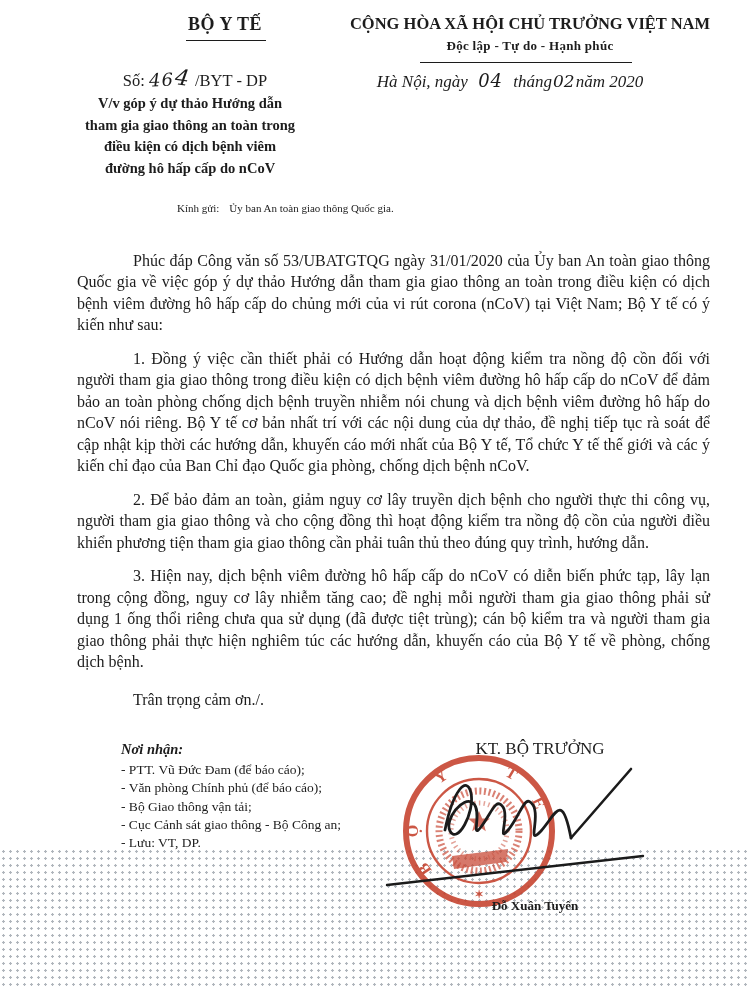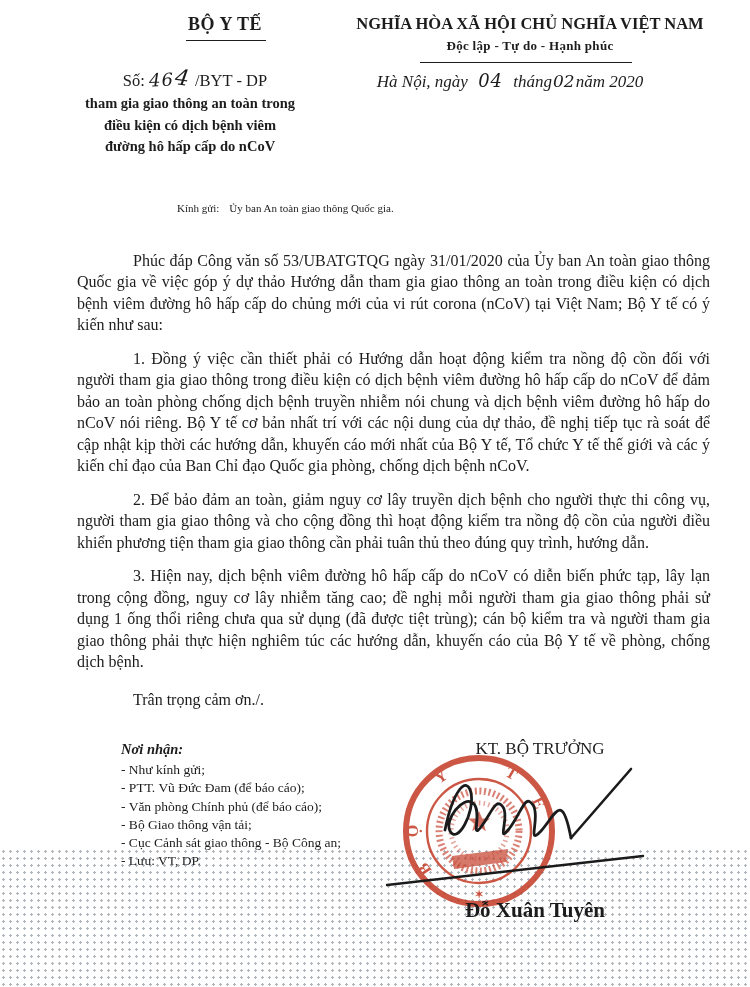--- a/index.html
+++ b/index.html
@@ -35,49 +35,50 @@
   .letter-body{left:77px;top:198px;width:633px;font-size:16px;line-height:21.5px;}
   .salutation{margin:0 0 30px 100px;font-size:11px;}
   .salutation .to-label{margin-right:10px;}
   .para{text-align:justify;text-indent:56px;margin:0 0 12px 0;}
   .closing{text-indent:56px;margin-top:16px;}
 
   
   .recipients{left:85px;top:740px;width:330px;font-size:13.5px;line-height:18.2px;margin-left:36px;}
   .recipients-title{font-size:14.5px;font-weight:bold;font-style:italic;margin-bottom:3px;}
   .authority{left:425px;top:738px;width:230px;font-size:17px;font-weight:normal;line-height:22px;z-index:2;}
-  .signer{left:420px;top:898px;width:230px;font-size:21px;font-weight:bold;z-index:5;}
+  .signer{left:420px;top:898px;width:230px;font-size:13px;font-weight:bold;z-index:5;}
 
   .seal{left:400px;top:752px;z-index:3;opacity:.88;}
   .signature{left:375px;top:735px;z-index:4;}
 
   
   .halftone{
     left:0;top:848px;width:750px;height:139px;z-index:1;
     background-image:radial-gradient(circle, rgba(110,120,132,.55) 1px, transparent 1.45px);
     background-size:7px 7px;
   }
 </style>
 </head>
 <body>
 
 <div class="abs issuer center">BỘ Y TẾ</div>
 <div class="abs issuer-underline"></div>
 
-<div class="abs republic center">NGHĨA HÒA XÃ HỘI CHỦ NGHĨA VIỆT NAM</div>
+<div class="abs republic center">CỘNG HÒA XÃ HỘI CHỦ TRƯỞNG VIỆT NAM</div>
 <div class="abs motto center">Độc lập - Tự do - Hạnh phúc</div>
 <div class="abs motto-underline"></div>
 
 <div class="abs doc-number center">
   <span>Số:</span>
   <span class="hw hw-a">46</span><span class="hw hw-b">4</span>
   <span>/BYT - DP</span>
 </div>
 
 <div class="abs subject center">
+  <div>V/v góp ý dự thảo Hướng dẫn</div>
   <div>tham gia giao thông an toàn trong</div>
   <div>điều kiện có dịch bệnh viêm</div>
   <div>đường hô hấp cấp do nCoV</div>
 </div>
 
 <div class="abs place-date center">
   <span>Hà Nội, ngày</span>
   <span class="hw hw-day">04</span>
   <span>tháng</span><span class="hw hw-month">02</span><span>năm 2020</span>
 </div>
@@ -88,21 +89,20 @@
   </div>
   <p class="para">Phúc đáp Công văn số 53/UBATGTQG ngày 31/01/2020 của Ủy ban An toàn giao thông Quốc gia về việc góp ý dự thảo Hướng dẫn tham gia giao thông an toàn trong điều kiện có dịch bệnh viêm đường hô hấp cấp do chủng mới của vi rút corona (nCoV) tại Việt Nam; Bộ Y tế có ý kiến như sau:</p>
   <p class="para">1. Đồng ý việc cần thiết phải có Hướng dẫn hoạt động kiểm tra nồng độ cồn đối với người tham gia giao thông trong điều kiện có dịch bệnh viêm đường hô hấp cấp do nCoV để đảm bảo an toàn phòng chống dịch bệnh truyền nhiễm nói chung và dịch bệnh viêm đường hô hấp do nCoV nói riêng. Bộ Y tế cơ bản nhất trí với các nội dung của dự thảo, đề nghị tiếp tục rà soát để cập nhật kịp thời các hướng dẫn, khuyến cáo mới nhất của Bộ Y tế, Tổ chức Y tế thế giới và các ý kiến chỉ đạo của Ban Chỉ đạo Quốc gia phòng, chống dịch bệnh nCoV.</p>
   <p class="para">2. Để bảo đảm an toàn, giảm nguy cơ lây truyền dịch bệnh cho người thực thi công vụ, người tham gia giao thông và cho cộng đồng thì hoạt động kiểm tra nồng độ cồn của người điều khiển phương tiện tham gia giao thông cần phải tuân thủ theo đúng quy trình, hướng dẫn.</p>
   <p class="para">3. Hiện nay, dịch bệnh viêm đường hô hấp cấp do nCoV có diễn biến phức tạp, lây lạn trong cộng đồng, nguy cơ lây nhiễm tăng cao; đề nghị mỗi người tham gia giao thông phải sử dụng 1 ống thổi riêng chưa qua sử dụng (đã được tiệt trùng); cán bộ kiểm tra và người tham gia giao thông phải thực hiện nghiêm túc các hướng dẫn, khuyến cáo của Bộ Y tế về phòng, chống dịch bệnh.</p>
   <p class="para closing">Trân trọng cảm ơn./.</p>
 </div>
 
 <div class="abs recipients">
   <div class="recipients-title">Nơi nhận:</div>
-  <div>- Như kính gửi;</div>
   <div>- PTT. Vũ Đức Đam (để báo cáo);</div>
   <div>- Văn phòng Chính phủ (để báo cáo);</div>
   <div>- Bộ Giao thông vận tải;</div>
   <div>- Cục Cảnh sát giao thông - Bộ Công an;</div>
   <div>- Lưu: VT, DP.</div>
 </div>
 
 <div class="abs authority center">
   <div>KT. BỘ TRƯỞNG</div>
 </div>

